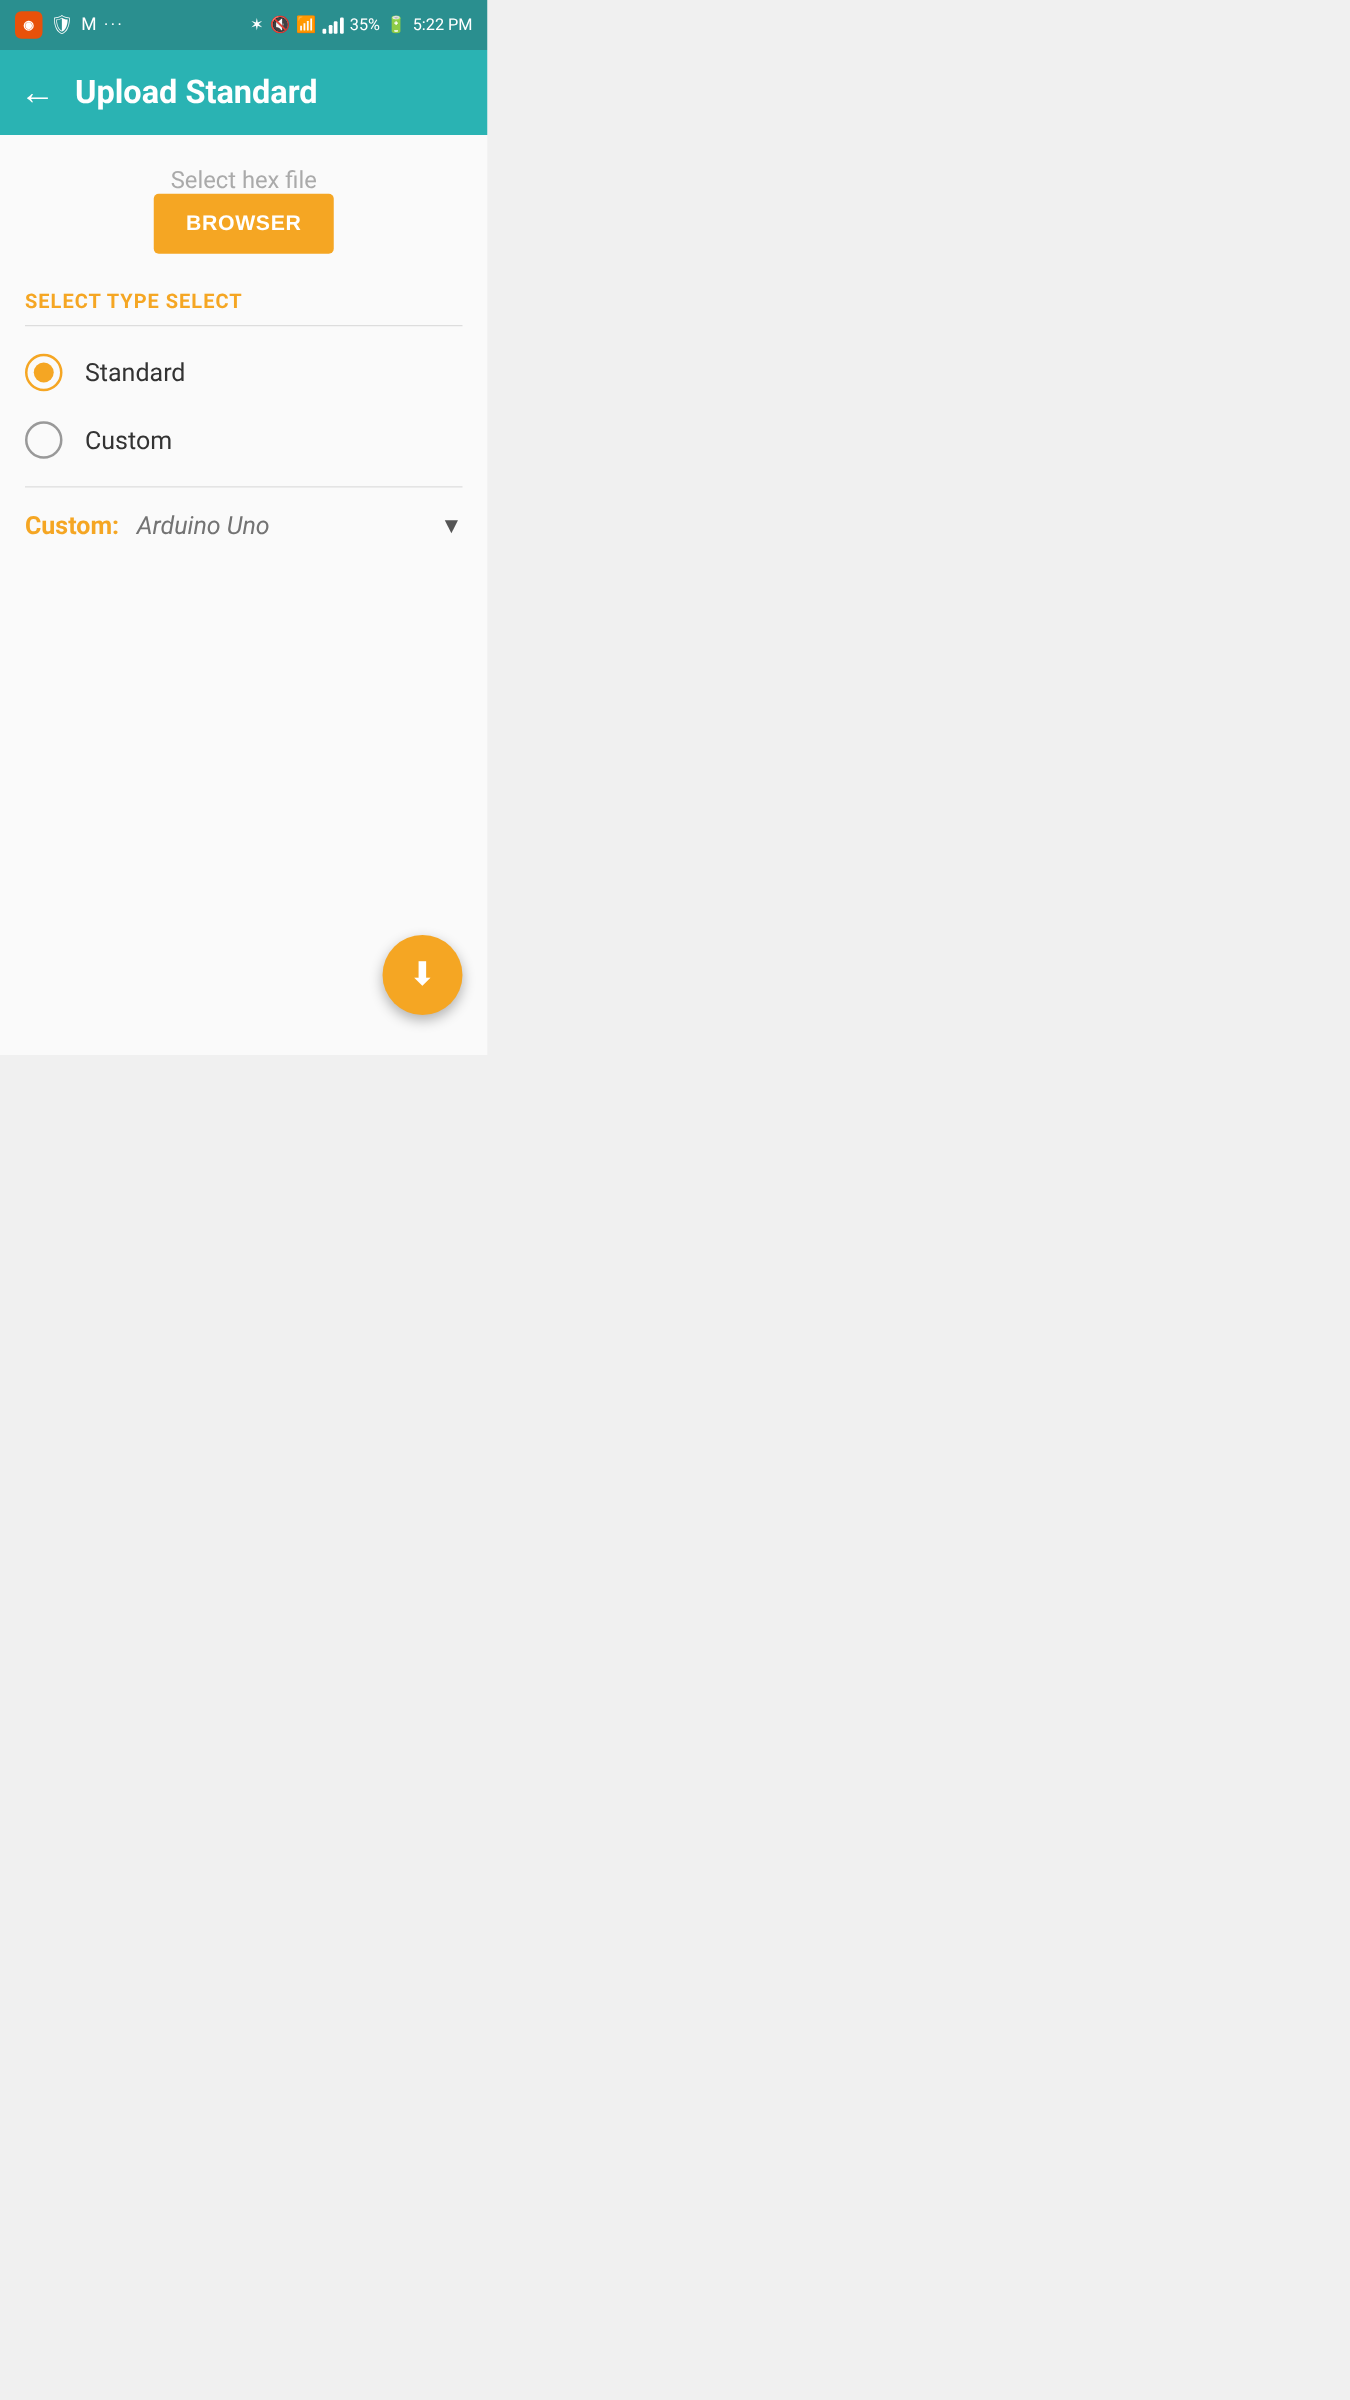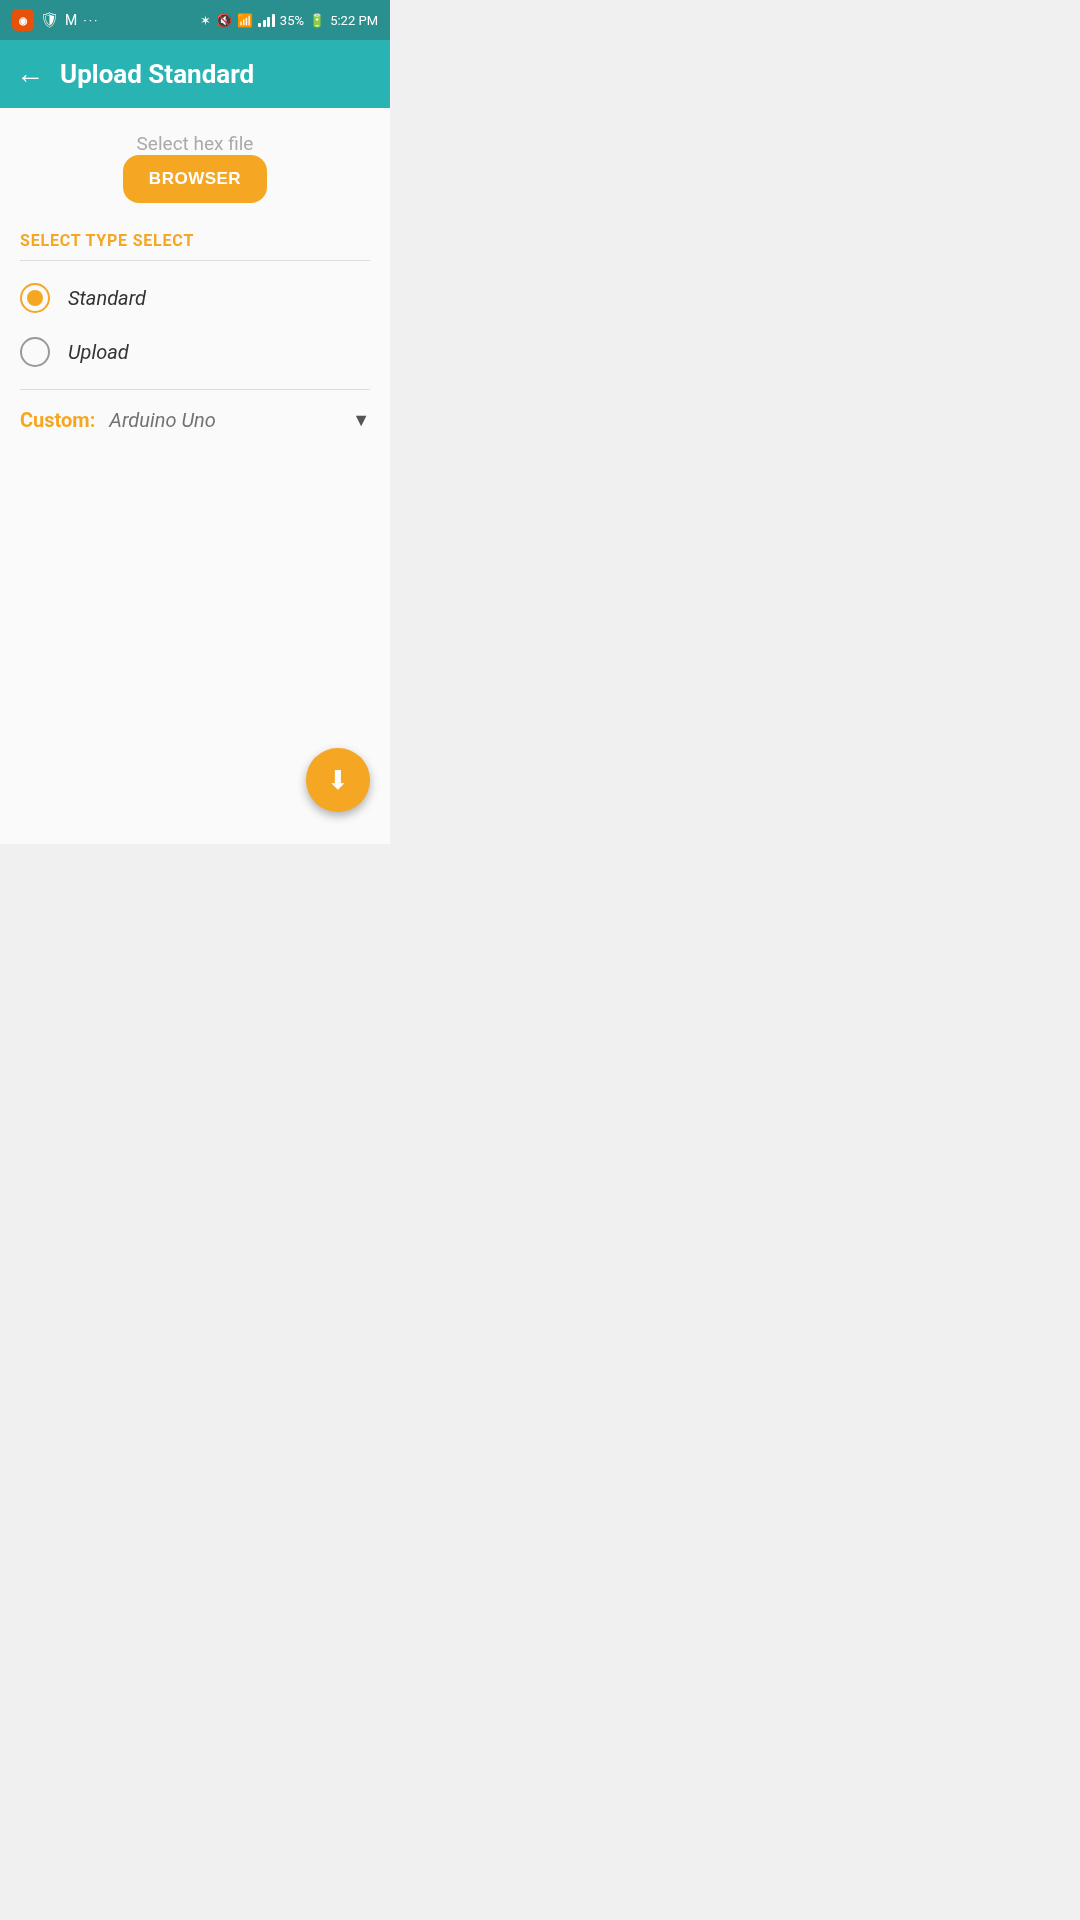--- a/index.html
+++ b/index.html
@@ -93,21 +93,21 @@
       color: #aaa;
       font-size: 19px;
     }
     .browser-btn {
       background: #f5a623;
       color: white;
       font-size: 17px;
       font-weight: bold;
       padding: 14px 26px;
       border: none;
-      border-radius: 16px;
+      border-radius: 4px;
       cursor: pointer;
       letter-spacing: 0.5px;
     }
 
     
     .section-title {
       color: #f5a623;
       font-size: 16px;
       font-weight: bold;
       letter-spacing: 0.8px;
@@ -117,21 +117,20 @@
     
     .divider {
       border: none;
       border-top: 1px solid #ddd;
       margin-bottom: 0;
     }
 
     
     .radio-group {
       padding: 10px 0;
-      font-style: italic;
     }
     .radio-item {
       display: flex;
       align-items: center;
       gap: 18px;
       padding: 12px 0;
       cursor: pointer;
     }
     .radio-circle {
       width: 30px;
@@ -262,21 +261,21 @@
 
   <div class="radio-group">
 
     <div class="radio-item">
       <div class="radio-circle checked"></div>
       <span class="radio-label">Standard</span>
     </div>
 
     <div class="radio-item">
       <div class="radio-circle unchecked"></div>
-      <span class="radio-label">Upload</span>
+      <span class="radio-label">Custom</span>
     </div>
 
   </div>
 
   <hr class="divider">
 
   <div class="board-row">
     <span class="board-label">Custom:</span>
     <span class="board-value">Arduino Uno</span>
     <span class="dropdown-arrow">▼</span>

